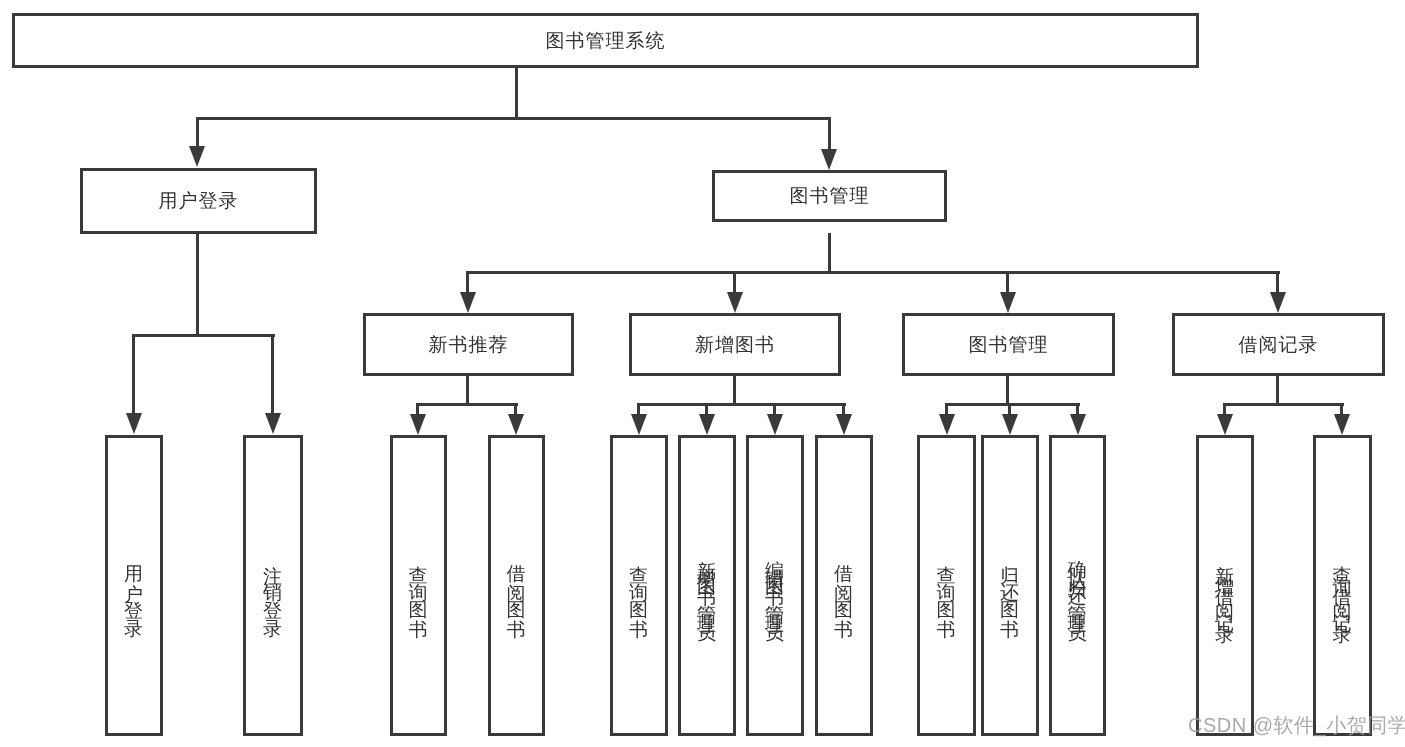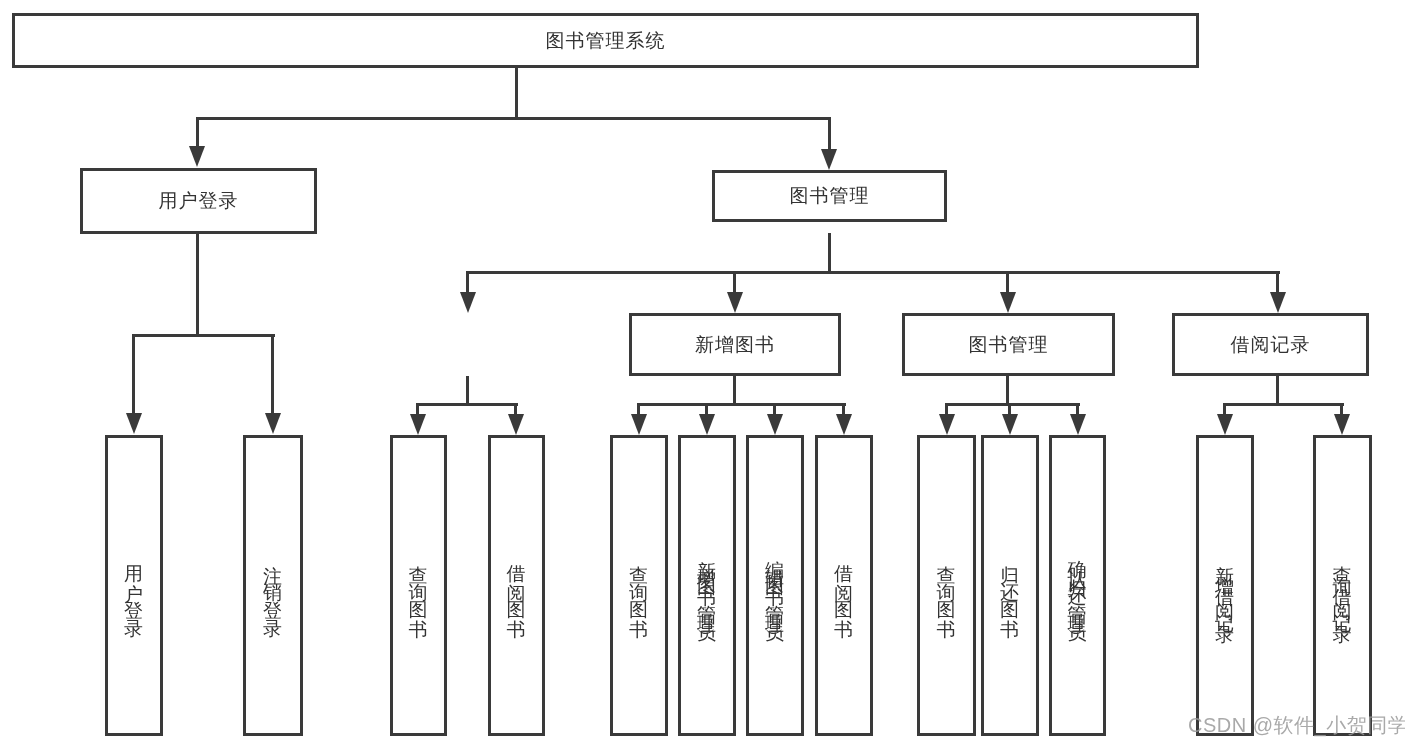--- a/index.html
+++ b/index.html
@@ -64,27 +64,30 @@
   <div class="hline" style="left:466px;top:271px;width:814px;"></div>
   <div class="vline" style="left:466px;top:271px;height:22px;"></div>
   <div class="arrow" style="left:460px;top:292px;"></div>
   <div class="vline" style="left:733px;top:271px;height:22px;"></div>
   <div class="arrow" style="left:727px;top:292px;"></div>
   <div class="vline" style="left:1006px;top:271px;height:22px;"></div>
   <div class="arrow" style="left:1000px;top:292px;"></div>
   <div class="vline" style="left:1276px;top:271px;height:22px;"></div>
   <div class="arrow" style="left:1270px;top:292px;"></div>
 
+  <div class="box" style="left:363px;top:313px;width:211px;height:63px;">
+    <span class="lbl">新书推荐</span>
+  </div>
   <div class="box" style="left:629px;top:313px;width:212px;height:63px;">
     <span class="lbl">新增图书</span>
   </div>
   <div class="box" style="left:902px;top:313px;width:213px;height:63px;">
     <span class="lbl">图书管理</span>
   </div>
-  <div class="box" style="left:1172px;top:313px;width:197px;height:63px;">
+  <div class="box" style="left:1172px;top:313px;width:213px;height:63px;">
     <span class="lbl">借阅记录</span>
   </div>
 
   <div class="vline" style="left:466px;top:376px;height:30px;"></div>
   <div class="hline" style="left:416px;top:403px;width:102px;"></div>
   <div class="vline" style="left:416px;top:403px;height:12px;"></div>
   <div class="arrow" style="left:410px;top:414px;"></div>
   <div class="vline" style="left:514px;top:403px;height:12px;"></div>
   <div class="arrow" style="left:508px;top:414px;"></div>
 

